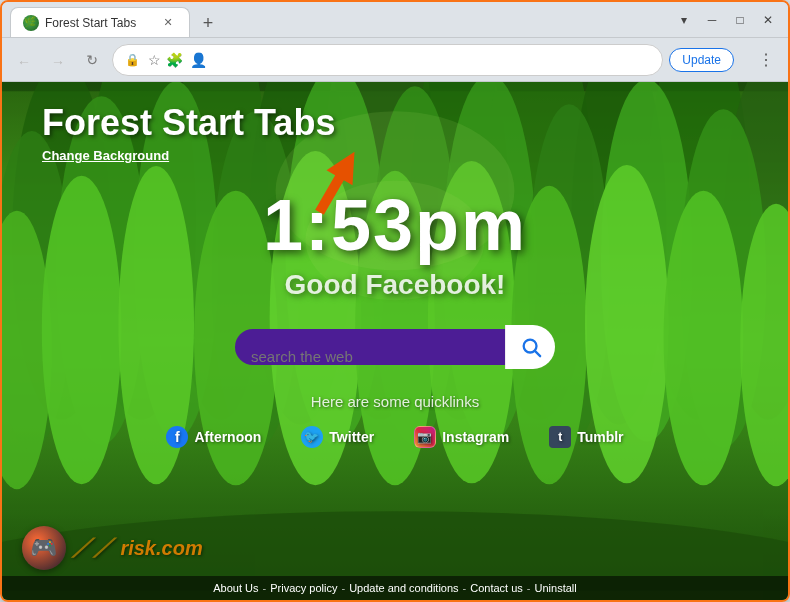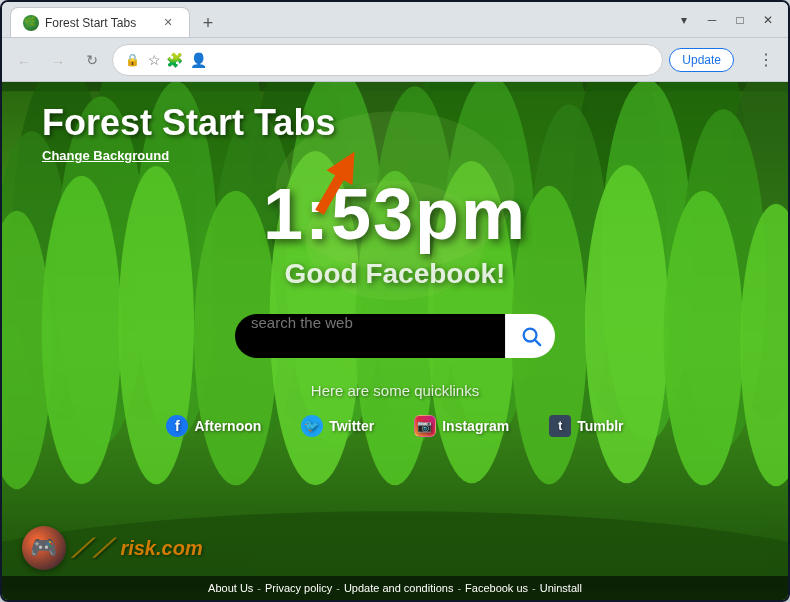--- a/index.html
+++ b/index.html
@@ -2,21 +2,21 @@
 <html><head>
   <meta charset="utf-8">
   <style>
     * { margin: 0; padding: 0; box-sizing: border-box; }
     body { width: 790px; height: 602px; overflow: hidden; font-family: 'Segoe UI', Arial, sans-serif; background: #dee3e8; }
 
     
     .browser-window {
       width: 790px;
       height: 602px;
-      border: 2px solid #0f172a;
+      border: 2px solid #f97316;
       border-radius: 8px;
       overflow: hidden;
       display: flex;
       flex-direction: column;
       box-shadow: 0 2px 8px rgba(0,0,0,0.3);
     }
 
     
     .title-bar {
       background: #dee3e8;
@@ -188,21 +188,21 @@
       text-shadow: 2px 2px 4px rgba(0,0,0,0.5);
       margin-bottom: 4px;
     }
 
     .change-bg-link {
       color: white;
       text-decoration: underline;
       font-size: 13px;
       font-weight: bold;
       cursor: pointer;
-      margin-bottom: 5px;
+      margin-bottom: 16px;
     }
 
     .center-content {
       width: 100%;
       display: flex;
       flex-direction: column;
       align-items: center;
       margin-top: 10px;
     }
 
@@ -225,25 +225,25 @@
     }
 
     .search-container {
       display: flex;
       align-items: center;
       width: 320px;
       margin-bottom: 24px;
     }
     .search-input-wrapper {
       flex: 1;
-      height: 44px;
-      background: #000000;
+      height: 36px;
+      background: #4c1d95;
       border-radius: 22px 0 0 22px;
       display: flex;
-      align-items: flex-start;
+      align-items: flex-end;
       padding: 0 16px;
       border: none;
     }
     .search-input {
       border: none;
       outline: none;
       font-size: 15px;
       color: #888;
       background: transparent;
       width: 100%;
@@ -479,20 +479,20 @@
       </div>
     </div>
 
     <div class="bottom-bar">
       <a class="bottom-link">About Us</a>
       <span class="bottom-sep">-</span>
       <a class="bottom-link">Privacy policy</a>
       <span class="bottom-sep">-</span>
       <a class="bottom-link">Update and conditions</a>
       <span class="bottom-sep">-</span>
-      <a class="bottom-link">Facebook us</a>
+      <a class="bottom-link">Contact us</a>
       <span class="bottom-sep">-</span>
       <a class="bottom-link">Uninstall</a>
     </div>
 
   </div>
 
 </div>
 
 </body></html>

